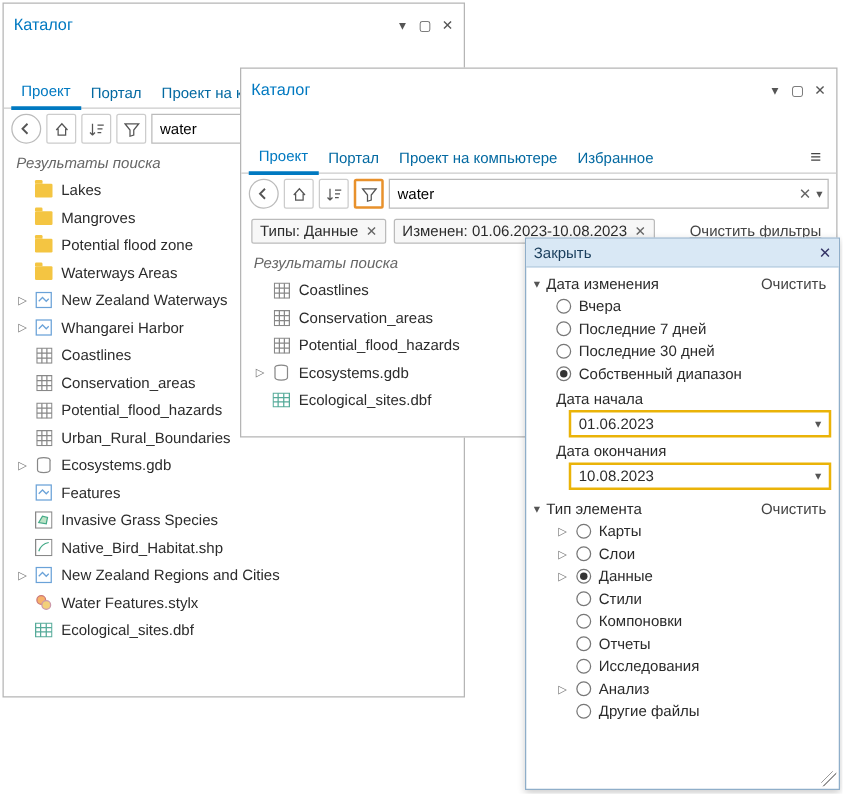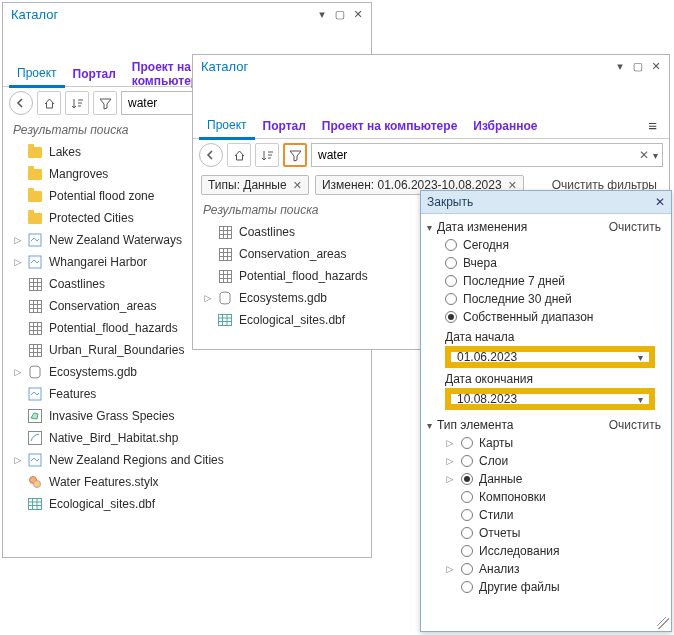--- a/index.html
+++ b/index.html
@@ -13,33 +13,33 @@
     position: relative;
     color: #2b2b2b;
   }
   .panel {
     position: absolute;
     border: 1px solid #b5b5b5;
     background: #fff;
   }
   .titlebar {
     display: flex;
-    align-items: flex-start;
+    align-items: flex-end;
     padding: 4px 6px 0 8px;
     height: 24px;
   }
   .titlebar .title {
     color: #0079c1;
     font-size: 13px;
     flex: 1;
   }
   .winbtns { display: flex; gap: 4px; align-items: center; }
   .winbtn { width: 14px; height: 14px; display: flex; align-items: center; justify-content: center; font-size: 11px; color: #555; }
   .tabbar { display: flex; align-items: center; padding: 2px 6px 0 6px; border-bottom: 1px solid #ccc; height: 28px; margin-top: 32px; }
-  .tab { padding: 5px 8px; color: #6d28d9; font-size: 12px; cursor: pointer; font-weight: bold; }
+  .tab { padding: 5px 8px; color: #0369a1; font-size: 12px; cursor: pointer; }
   .tab.active { color: #0079c1; border-bottom: 3px solid #0079c1; margin-bottom: -1px; font-weight:400; }
   .hamburger { margin-left: auto; padding: 4px 6px; color:#444; font-size:15px;}
   .toolbar { display: flex; align-items: center; padding: 4px 6px; gap: 4px; }
   .toolbtn { width: 24px; height: 24px; border: 1px solid transparent; display: flex; align-items: center; justify-content: center; color:#555; border-radius:2px;}
   .toolbtn.highlight { border: 2px solid #e8912c; padding:0; }
   .searchbox { flex:1; display:flex; align-items:center; border:1px solid #bbb; height:24px; padding:0 4px; background:#fff;}
   .searchbox input { border:none; outline:none; flex:1; font-size:12px; background:transparent; }
   .chiprow { display:flex; align-items:center; gap:6px; padding:4px 8px; }
   .chip { display:flex; align-items:center; gap:6px; border:1px solid #bbb; background:#f7f7f7; padding:2px 6px; font-size:12px; border-radius:2px;}
   .chip .x { color:#666; font-size:11px; cursor:pointer; }
@@ -72,21 +72,21 @@
   .filter-popup .fp-header .x { margin-left:auto; color:#336; cursor:pointer; }
   .fp-body { padding:4px 10px 8px 6px; }
   .fp-grouphdr { display:flex; align-items:center; padding:2px 0; }
   .fp-grouphdr .tri { width:10px; color:#555; font-size:10px;}
   .fp-grouphdr .g-title { flex:1; }
   .fp-grouphdr .g-clear { color:#444; font-size:12px; cursor:pointer;}
   .radio-row, .type-row { display:flex; align-items:center; gap:6px; padding:2px 0 2px 18px; }
   .radio { width:12px; height:12px; border:1px solid #777; border-radius:50%; display:inline-flex; align-items:center; justify-content:center; background:#fff;}
   .radio.sel::after{content:"";width:6px;height:6px;background:#333;border-radius:50%;}
   .field-label { padding:4px 0 2px 18px; }
-  .combo { margin-left:18px; width:210px; display:flex; align-items:center; border:6px solid #eab308; height:22px; padding:0 6px; background:#fff;}
+  .combo { margin-left:28px; width:210px; display:flex; align-items:center; border:2px solid #eab308; height:22px; padding:0 6px; background:#fff;}
   .combo .caret { margin-left:auto; color:#555; font-size:10px;}
   .type-row .tri { width:10px; color:#777; font-size:9px; display:inline-flex; justify-content:center;}
   .resize-grip {
     position:absolute; right:2px; bottom:2px; width:12px; height:12px;
     background:
       linear-gradient(135deg, transparent 0 6px, #999 6px 7px, transparent 7px 9px, #999 9px 10px, transparent 10px);
   }
 </style>
 </head>
 <body>
@@ -153,21 +153,21 @@
         <span class="icon">
           <span class="ic-folder"></span>
         </span>
         <span class="label">Potential flood zone</span>
       </div>
       <div class="node">
         <span class="expander"></span>
         <span class="icon">
           <span class="ic-folder"></span>
         </span>
-        <span class="label">Protected Cities</span>
+        <span class="label">Waterways Areas</span>
       </div>
       <div class="node">
         <span class="expander">▷</span>
         <span class="icon">
           <svg class="ic-layer" viewBox="0 0 14 14">
             <rect x="1" y="1" width="12" height="12" fill="#fff" stroke="#6aa2d8"></rect>
             <path d="M3 8 L6 5 L9 8 L11 6" stroke="#6aa2d8" fill="none"></path>
           </svg>
         </span>
         <span class="label">New Zealand Waterways</span>
@@ -411,24 +411,20 @@
   </div>
   <div class="fp-body">
     <div class="fp-grouphdr">
       <span class="tri">▾</span>
       <span class="g-title">Дата изменения</span>
       <span class="g-clear">Очистить</span>
     </div>
     <div id="date-radios">
         <div class="radio-row">
           <span class="radio"></span>
-          <span>Сегодня</span>
-        </div>
-        <div class="radio-row">
-          <span class="radio"></span>
           <span>Вчера</span>
         </div>
         <div class="radio-row">
           <span class="radio"></span>
           <span>Последние 7 дней</span>
         </div>
         <div class="radio-row">
           <span class="radio"></span>
           <span>Последние 30 дней</span>
         </div>
@@ -464,26 +460,26 @@
           <span>Слои</span>
         </div>
         <div class="type-row">
           <span class="tri">▷</span>
           <span class="radio sel"></span>
           <span>Данные</span>
         </div>
         <div class="type-row">
           <span class="tri"></span>
           <span class="radio"></span>
+          <span>Стили</span>
+        </div>
+        <div class="type-row">
+          <span class="tri"></span>
+          <span class="radio"></span>
           <span>Компоновки</span>
-        </div>
-        <div class="type-row">
-          <span class="tri"></span>
-          <span class="radio"></span>
-          <span>Стили</span>
         </div>
         <div class="type-row">
           <span class="tri"></span>
           <span class="radio"></span>
           <span>Отчеты</span>
         </div>
         <div class="type-row">
           <span class="tri"></span>
           <span class="radio"></span>
           <span>Исследования</span>

